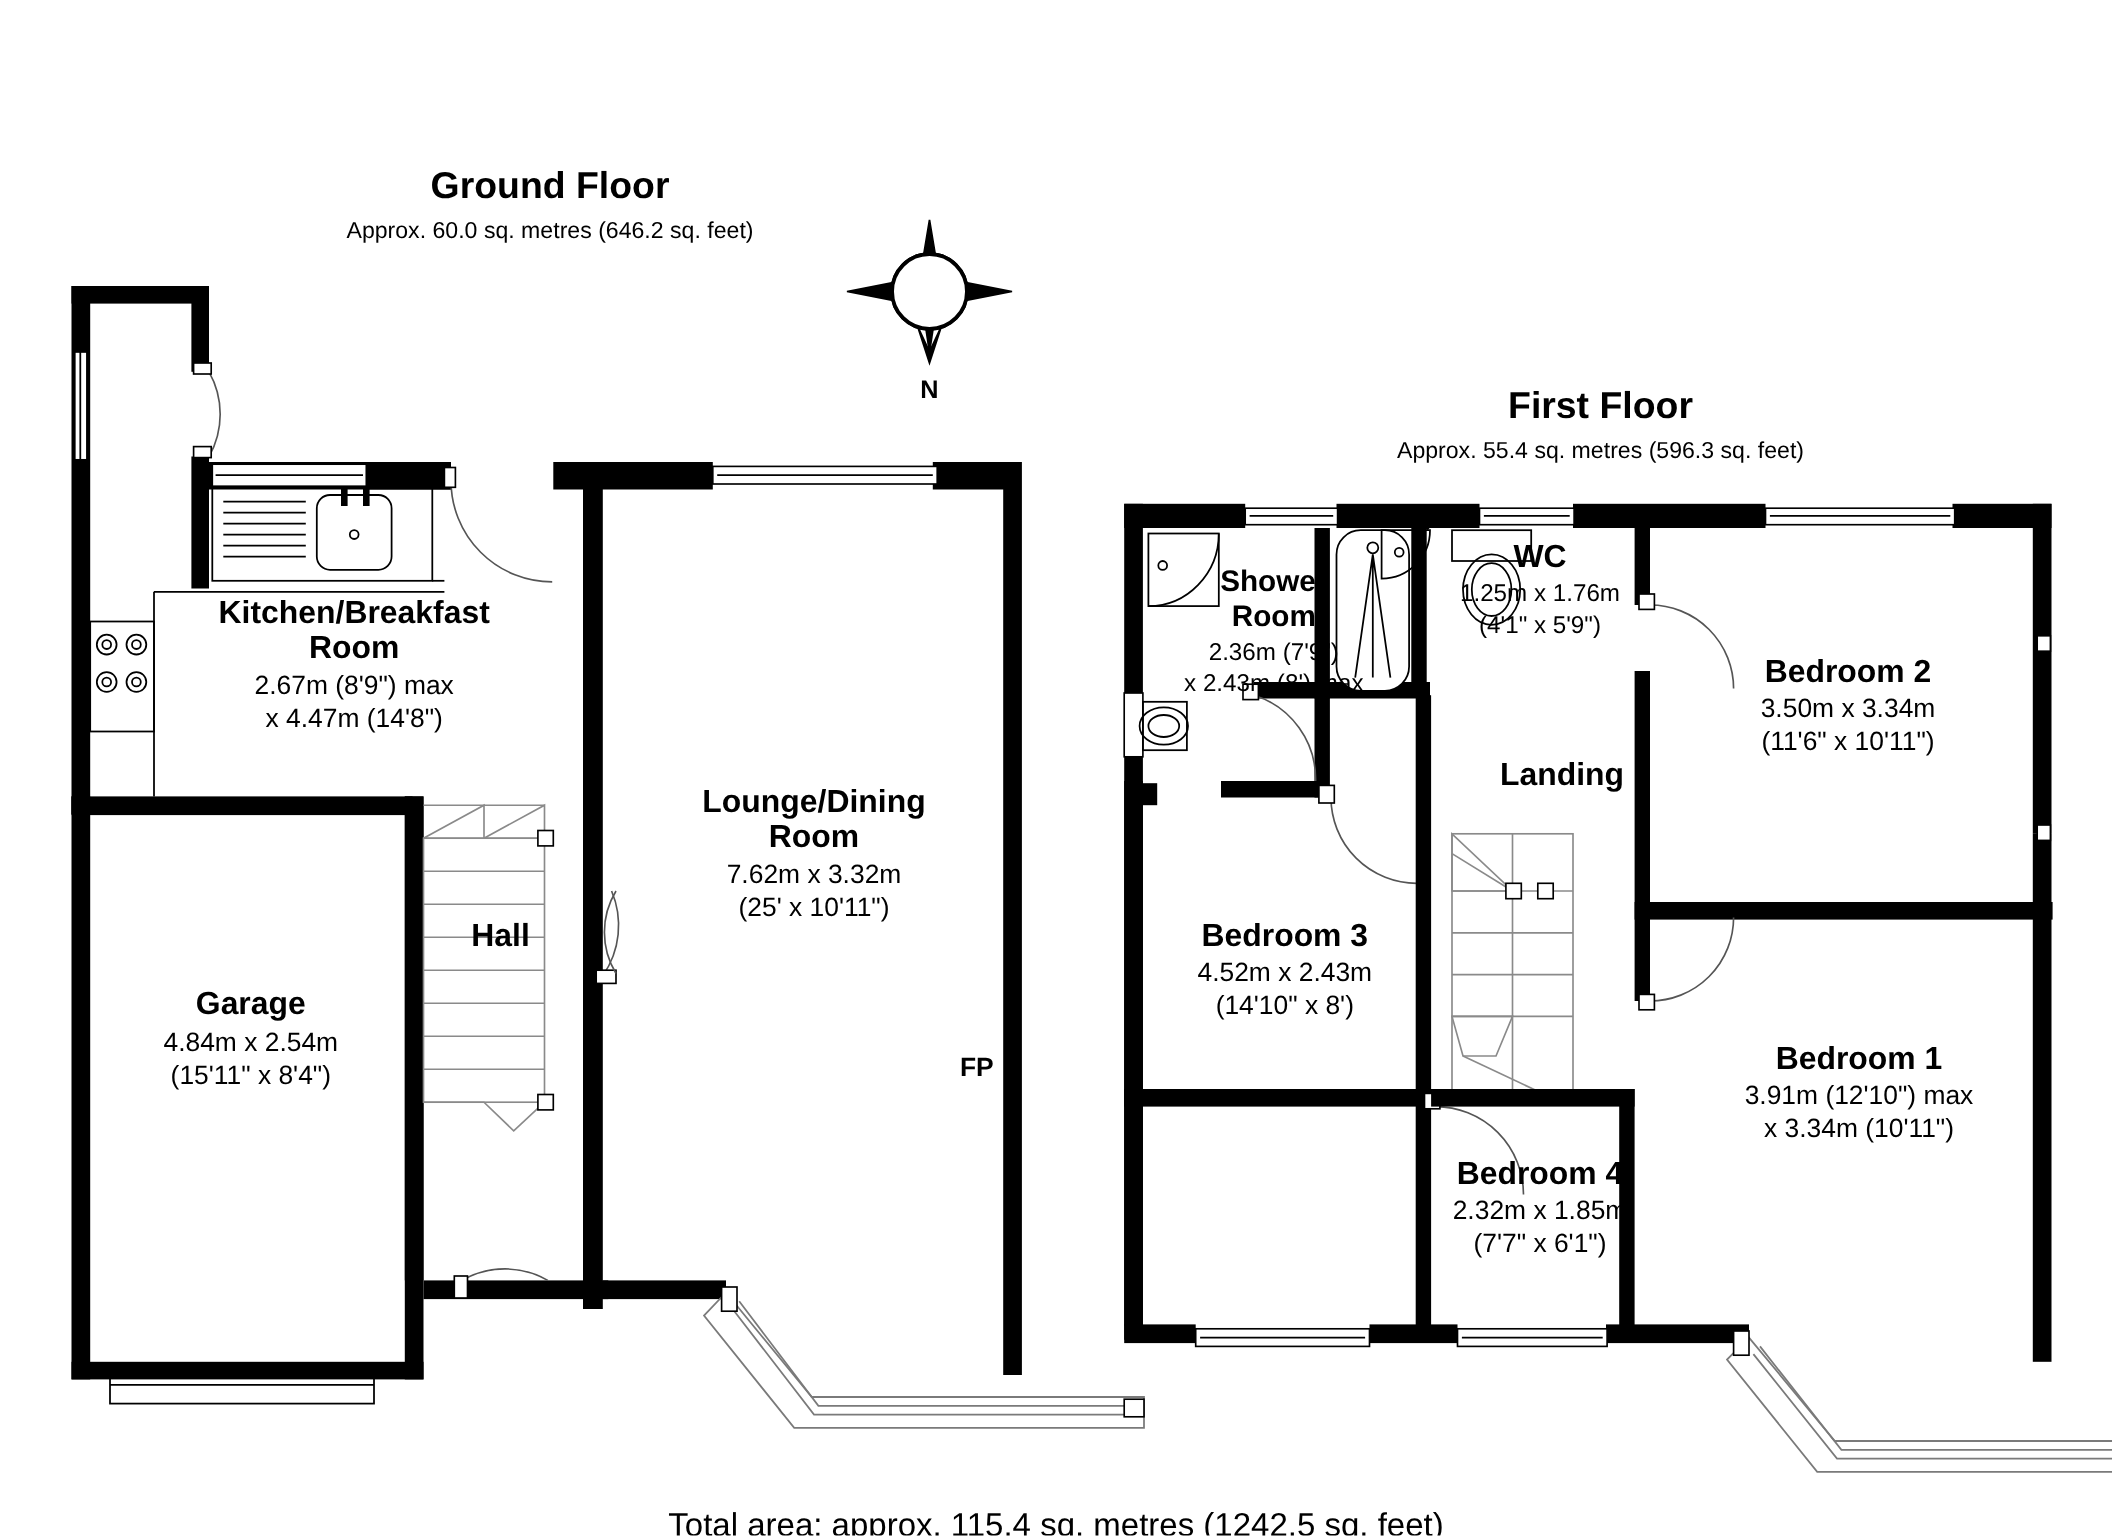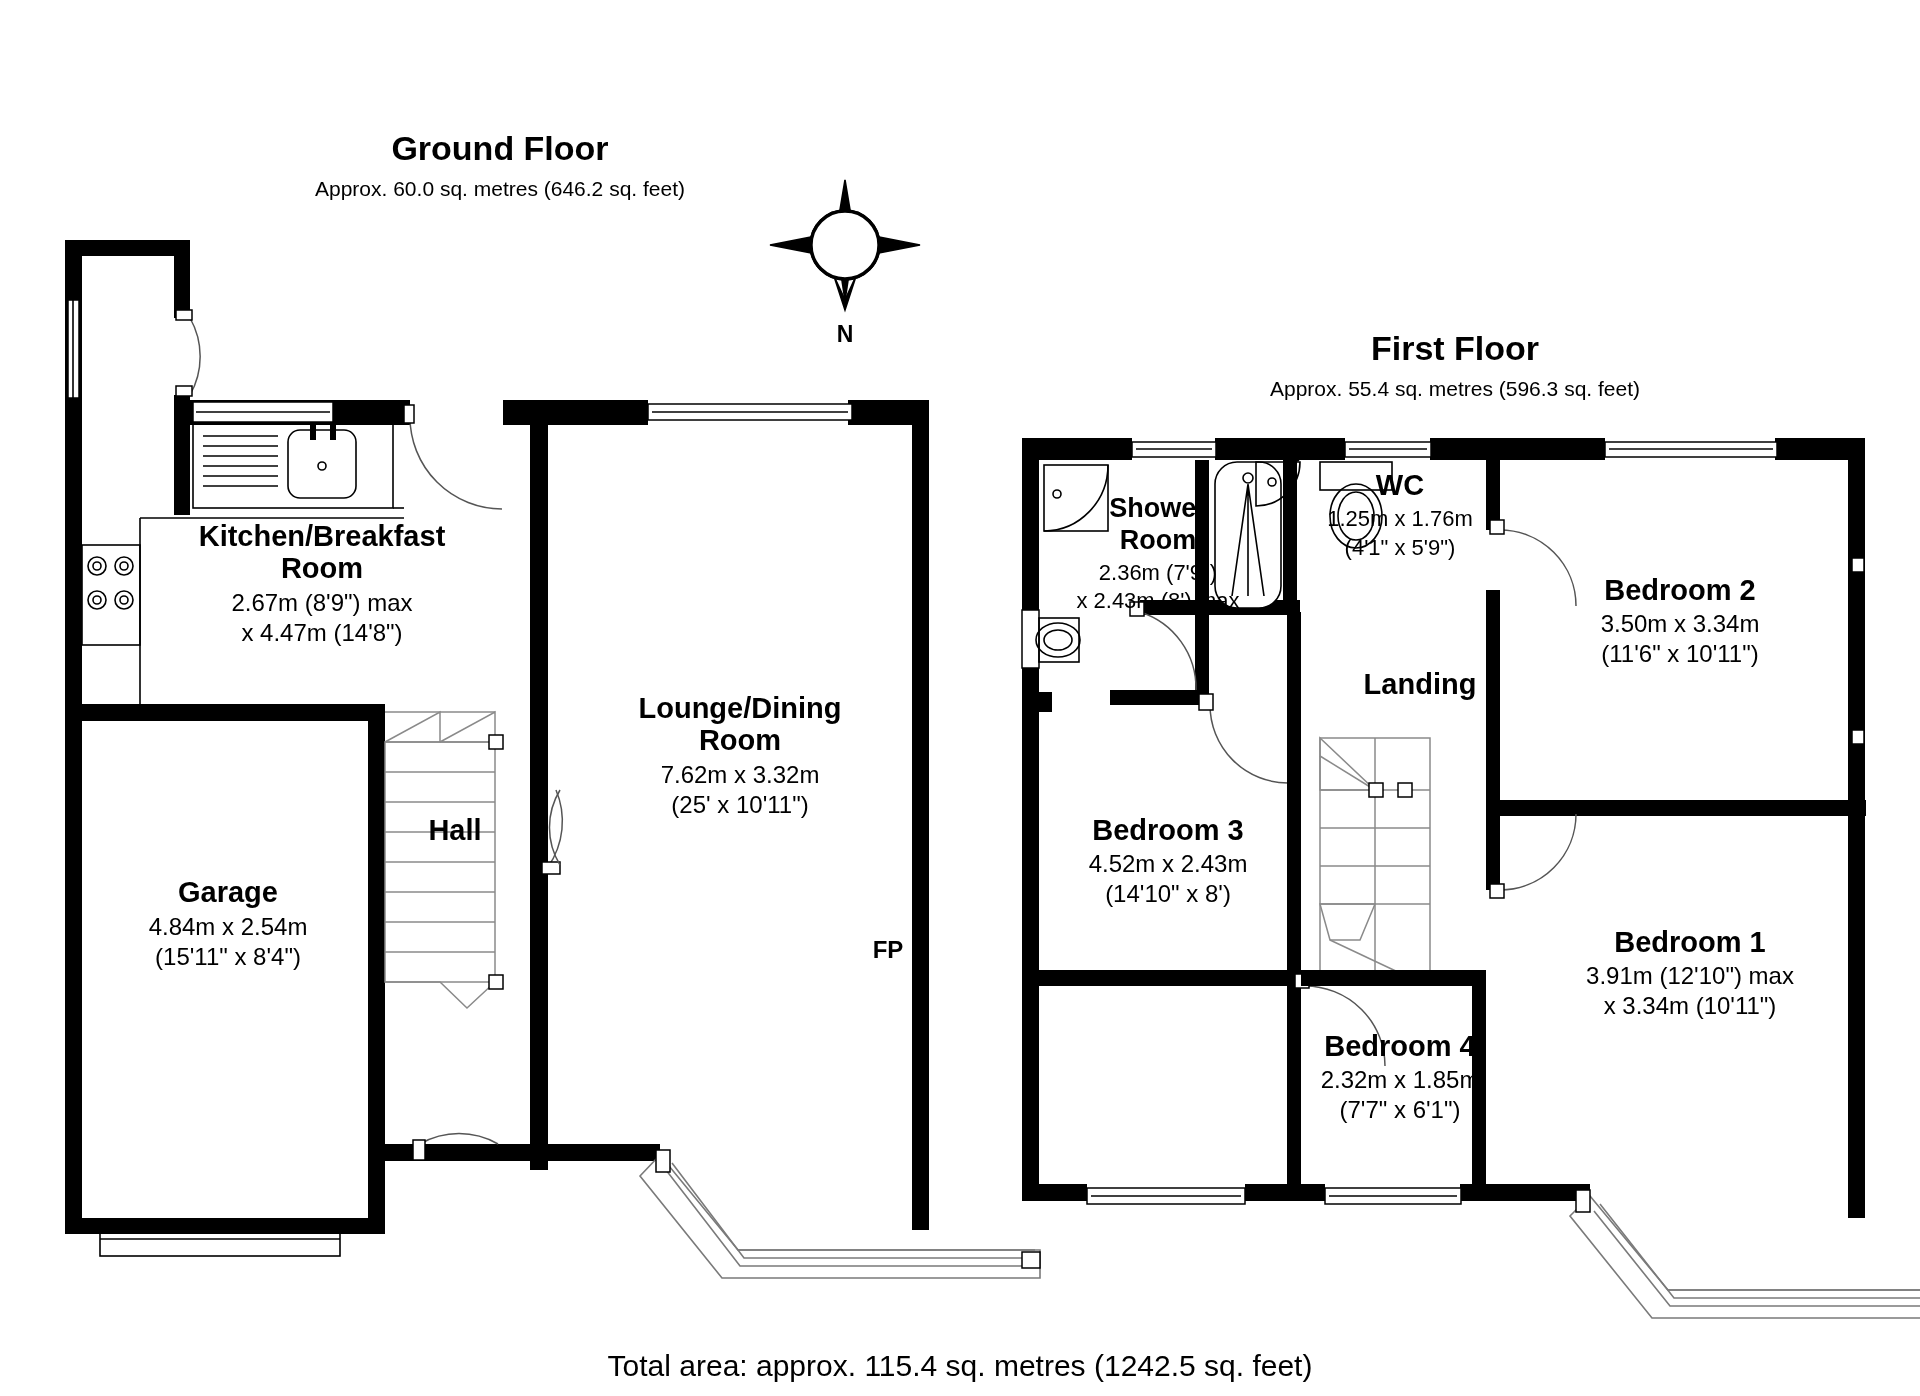--- a/index.html
+++ b/index.html
@@ -11,20 +11,21 @@
     width: 1920px;
     height: 1396px;
     position: relative;
     font-family: "Liberation Sans", sans-serif;
     color: #000000;
     overflow: hidden;
   }
   #plan-root {
     position: absolute;
     inset: 0;
+    margin-top: 20px;
   }
   svg.floorplan {
     position: absolute;
     top: 0;
     left: 0;
     width: 1920px;
     height: 1396px;
   }
   .hdr-title {
     font-weight: bold;

